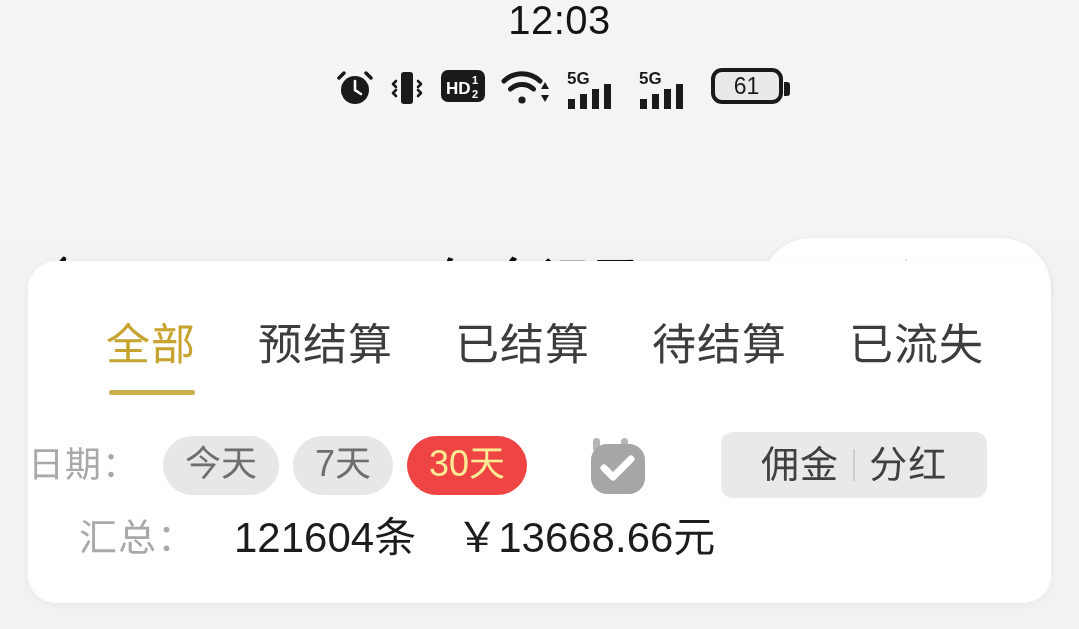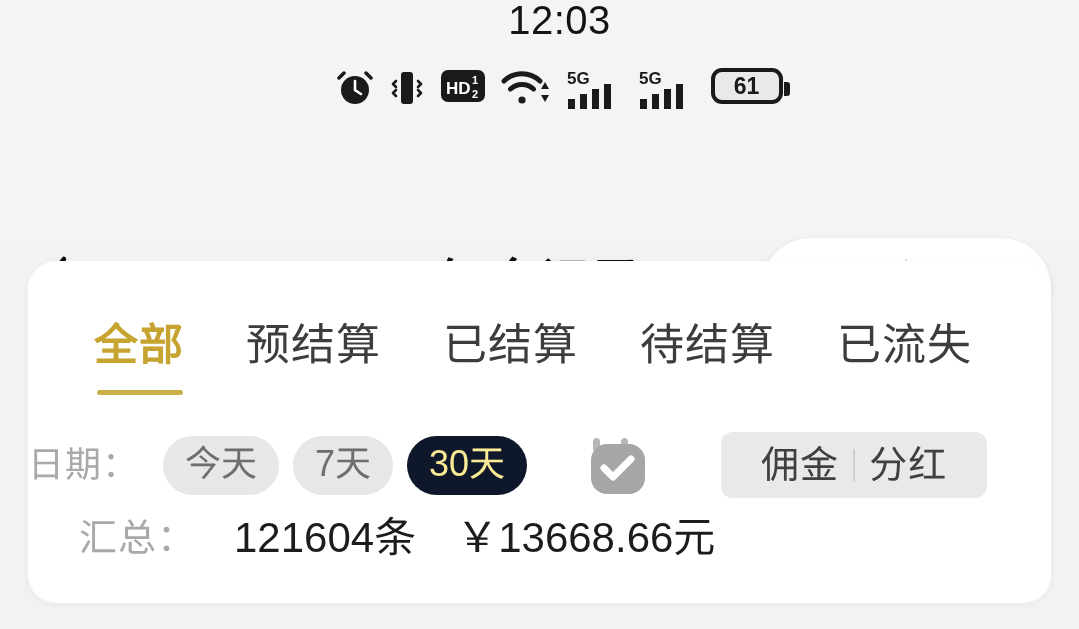--- a/index.html
+++ b/index.html
@@ -76,21 +76,21 @@
     position: absolute;
     right: -11px;
     top: 10px;
     width: 6px;
     height: 14px;
     background: #1a1a1a;
     border-radius: 0 3px 3px 0;
   }
   .battery-text {
     font-size: 23px;
-    font-weight: 700;
+    font-weight: 400;
     color: #1a1a1a;
     line-height: 1;
     letter-spacing: 0;
   }
 
   
   .nav-header {
     position: absolute;
     left: 0; top: 110px;
     width: 1079px;
@@ -205,21 +205,22 @@
     font-size: 44px;
     color: #3d3d3d;
     font-weight: 400;
     letter-spacing: 1px;
     line-height: 56px;
     margin-right: 62px;
     white-space: nowrap;
   }
   .tab.active {
     color: #c6a42f;
-    font-weight: 700;
+    font-weight: 400;
+    margin-left: 12px;
   }
   .tab.active::after {
     content: "";
     position: absolute;
     left: 3px;
     bottom: -22px;
     width: 86px;
     height: 5px;
     background: #cbb04a;
     border-radius: 3px;
@@ -248,21 +249,21 @@
     font-size: 36px;
     color: #6e6e6e;
     background: #e7e7e7;
     border-radius: 34px;
     padding: 10px 22px 13px;
     line-height: 1;
     margin-right: 14px;
     white-space: nowrap;
   }
   .chip.active {
-    background: #0f172a;
+    background: #ef4444;
     color: #fbeb95;
   }
   .calendar-btn {
     margin-left: 46px;
     width: 62px;
     height: 62px;
     position: relative;
     flex: none;
   }
   .seg-toggle {

